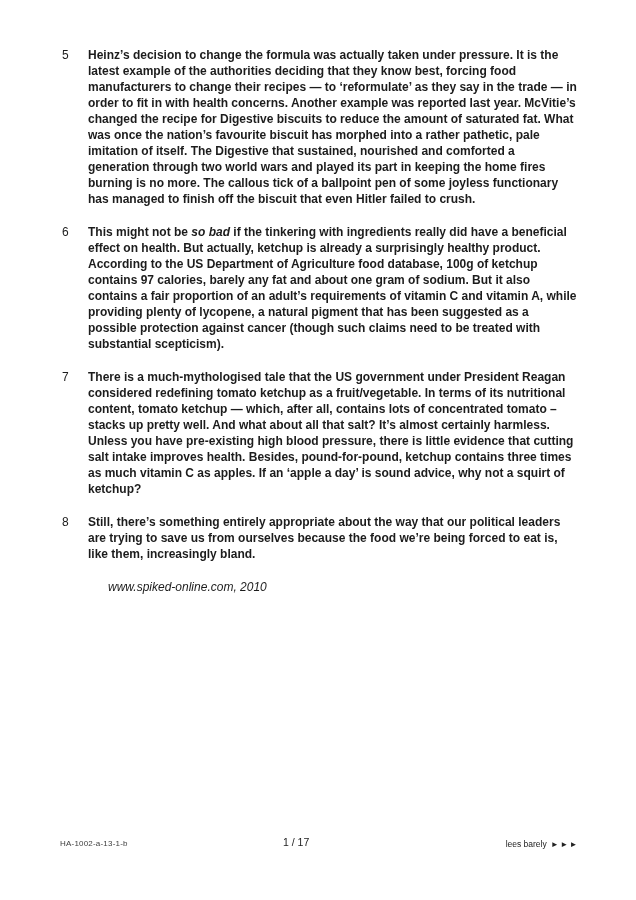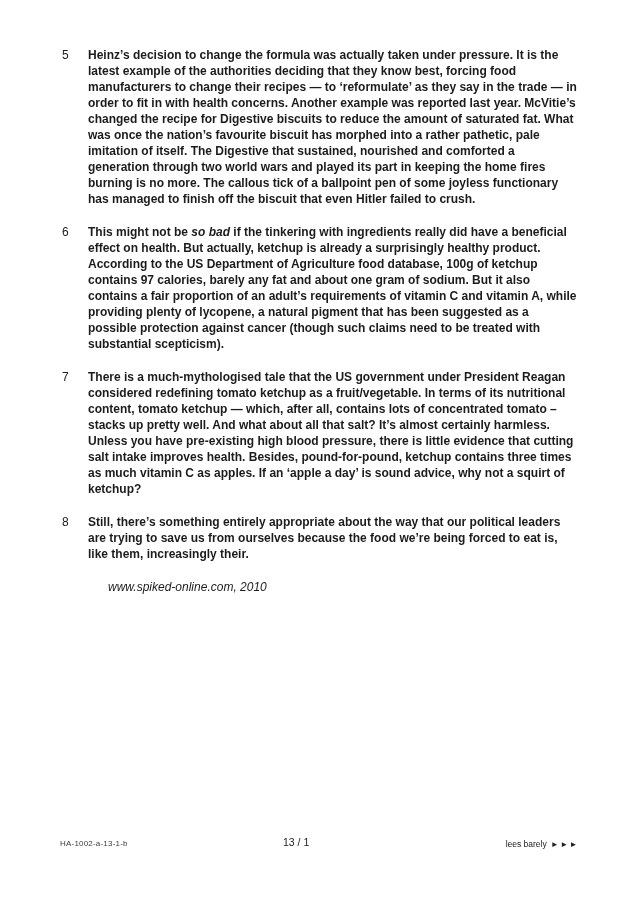--- a/index.html
+++ b/index.html
@@ -95,27 +95,27 @@
         <div class="para">
           <div class="para-num">6</div>
           <div class="para-text"><span>This might not be </span><em>so bad</em><span> if the tinkering with ingredients really did have a beneficial effect on health. But actually, ketchup is already a surprisingly healthy product. According to the US Department of Agriculture food database, 100g of ketchup contains 97 calories, barely any fat and about one gram of sodium. But it also contains a fair proportion of an adult’s requirements of vitamin C and vitamin A, while providing plenty of lycopene, a natural pigment that has been suggested as a possible protection against cancer (though such claims need to be treated with substantial scepticism).</span></div>
         </div>
         <div class="para">
           <div class="para-num">7</div>
           <div class="para-text"><span>There is a much-mythologised tale that the US government under President Reagan considered redefining tomato ketchup as a fruit/vegetable. In terms of its nutritional content, tomato ketchup — which, after all, contains lots of concentrated tomato – stacks up pretty well. And what about all that salt? It’s almost certainly harmless. Unless you have pre-existing high blood pressure, there is little evidence that cutting salt intake improves health. Besides, pound-for-pound, ketchup contains three times as much vitamin C as apples. If an ‘apple a day’ is sound advice, why not a squirt of ketchup?</span></div>
         </div>
         <div class="para">
           <div class="para-num">8</div>
-          <div class="para-text"><span>Still, there’s something entirely appropriate about the way that our political leaders are trying to save us from ourselves because the food we’re being forced to eat is, like them, increasingly their.</span></div>
+          <div class="para-text"><span>Still, there’s something entirely appropriate about the way that our political leaders are trying to save us from ourselves because the food we’re being forced to eat is, like them, increasingly bland.</span></div>
         </div>
       </div>
     <div class="source-line">www.spiked-online.com, 2010</div>
   </main>
 
   <footer>
     <span class="footer-code">HA-1002-a-13-1-b</span>
-    <span class="footer-page">13 / 1</span>
+    <span class="footer-page">1 / 17</span>
     <span class="footer-next">
       <span>lees barely</span><span class="arrows">►►►</span>
     </span>
   </footer>
 
 </div>
 
 </body></html>

